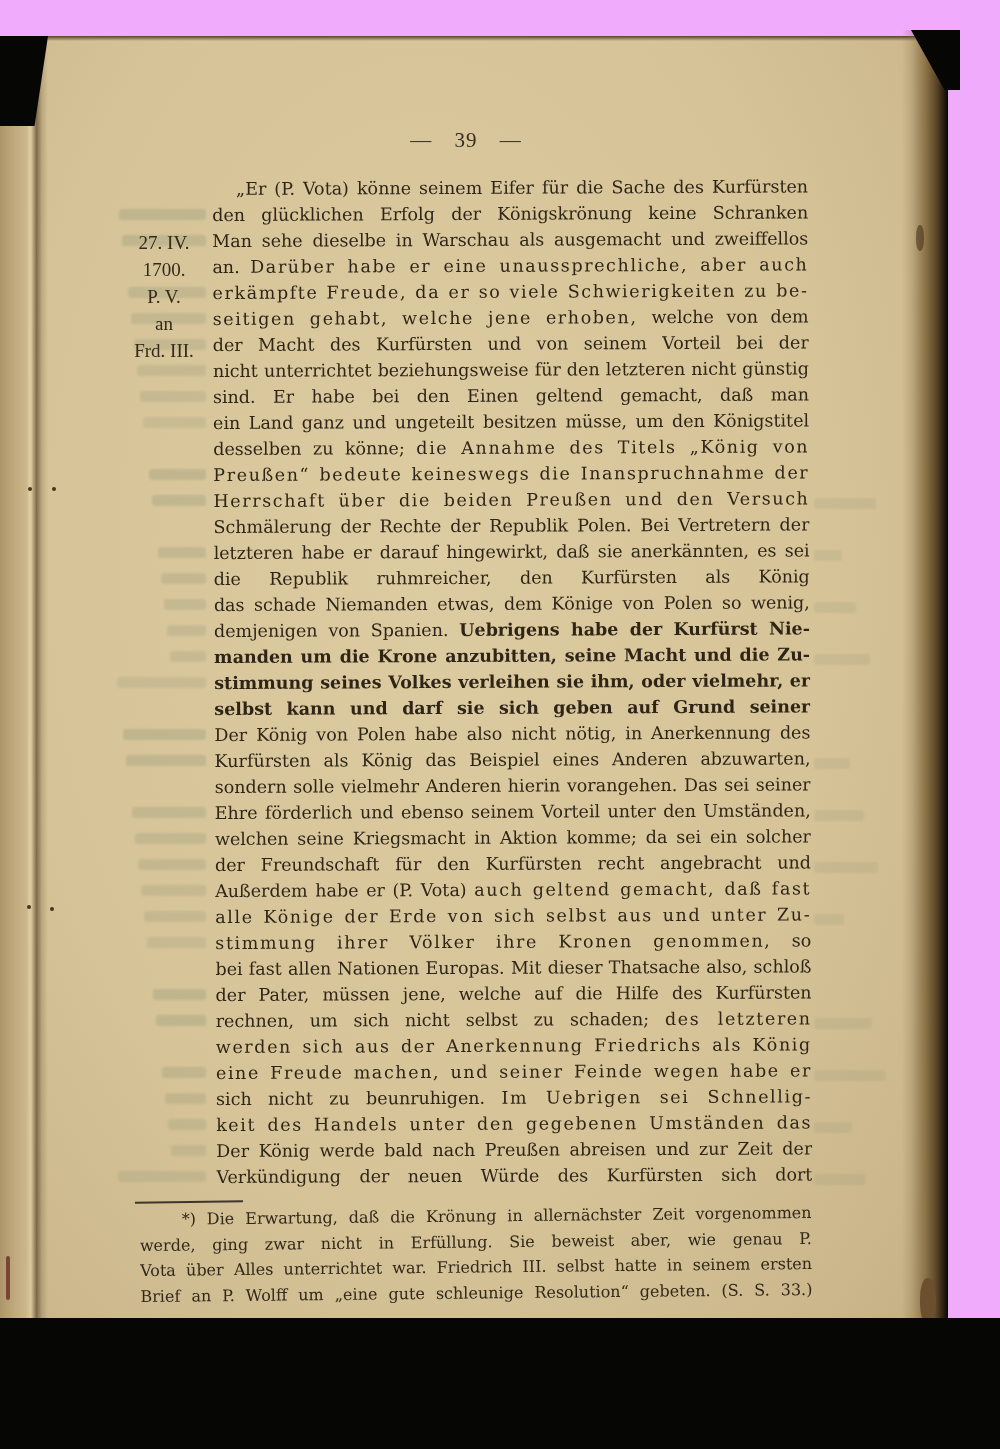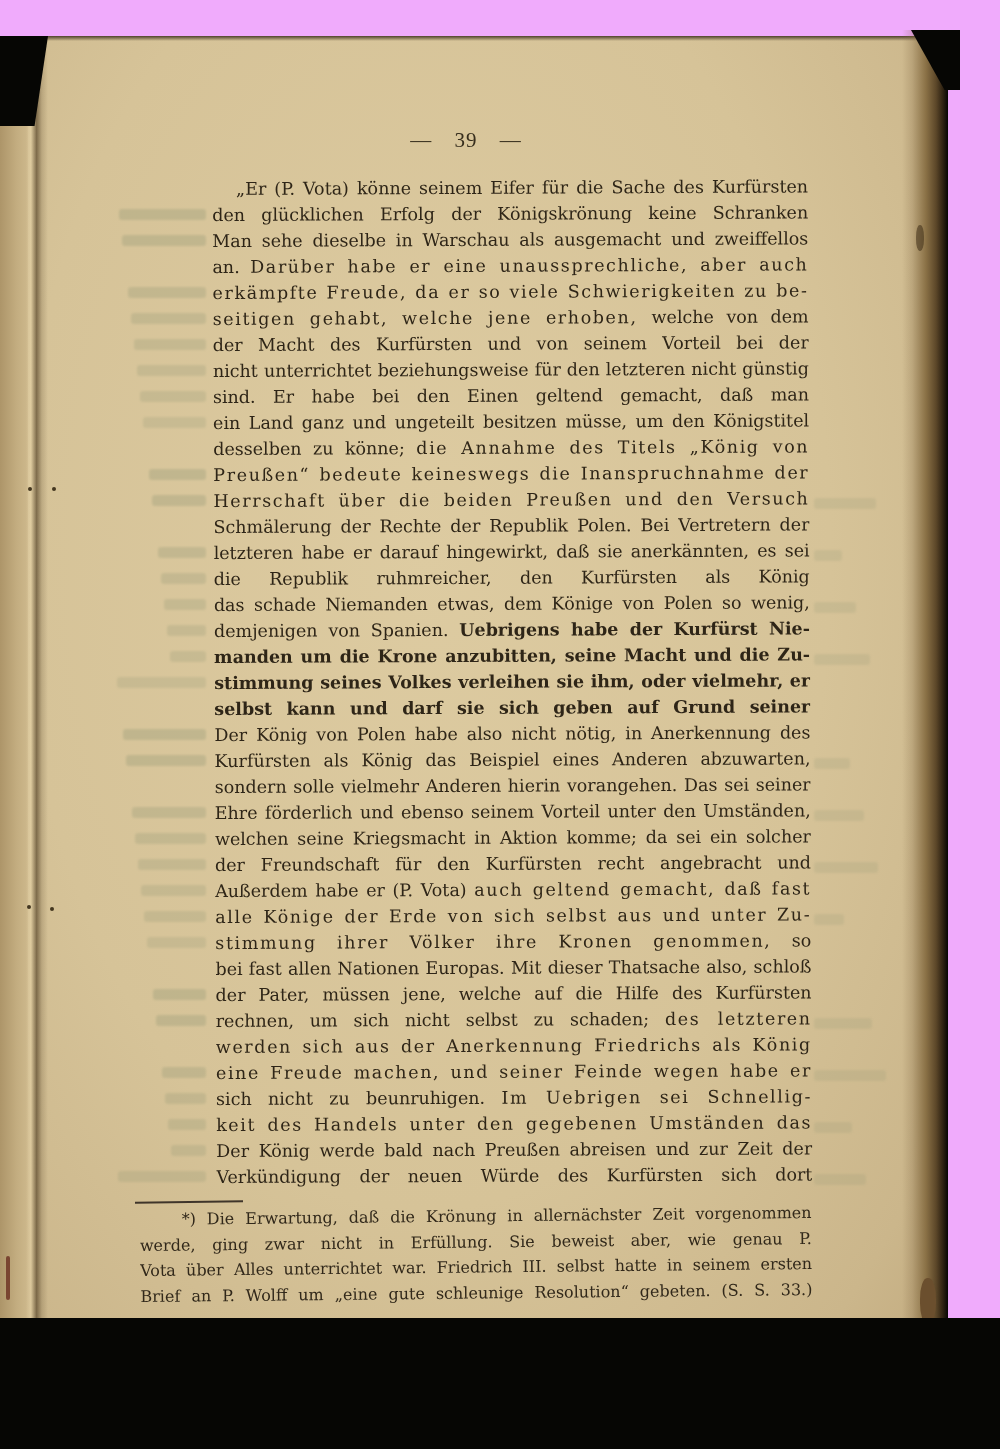--- a/index.html
+++ b/index.html
@@ -136,20 +136,27 @@
       <div class="ghost" style="left: 165px; top: 1093px; width: 41px; opacity: 0.26;"></div>
       <div class="ghost" style="left: 168px; top: 1119px; width: 38px; opacity: 0.25;"></div>
       <div class="ghost" style="left: 814px; top: 1122px; width: 38px; opacity: 0.18;"></div>
       <div class="ghost" style="left: 171px; top: 1145px; width: 35px; opacity: 0.24;"></div>
       <div class="ghost" style="left: 118px; top: 1171px; width: 88px; opacity: 0.23;"></div>
       <div class="ghost" style="left: 814px; top: 1174px; width: 52px; opacity: 0.18;"></div>
     </div>
 
   <div class="page-number">— 39 —</div>
 
+  <div class="margin-notes" id="marginNotes">
+      <div class="mline">27. IV.</div>
+      <div class="mline">1700.</div>
+      <div class="mline">P. V.</div>
+      <div class="mline">an</div>
+      <div class="mline">Frd. III.</div>
+    </div>
 
   <div class="bodytext" id="bodyText">
       <div class="bline indent"><span>„Er (P. Vota) könne seinem Eifer für die Sache des Kurfürsten und</span></div>
       <div class="bline"><span>den glücklichen Erfolg der Königskrönung keine Schranken setzen.</span></div>
       <div class="bline"><span>Man sehe dieselbe in Warschau als ausgemacht und zweiffellos</span></div>
       <div class="bline"><span>an. </span><span class="seg-ls">Darüber habe er eine unaussprechliche, aber auch schwer</span></div>
       <div class="bline"><span class="seg-ls">erkämpfte Freude, da er so viele Schwierigkeiten zu be-</span></div>
       <div class="bline"><span class="seg-ls">seitigen gehabt, welche jene erhoben, </span><span>welche von dem Rechte und</span></div>
       <div class="bline"><span>der Macht des Kurfürsten und von seinem Vorteil bei der Rangerhöhung</span></div>
       <div class="bline"><span>nicht unterrichtet beziehungsweise für den letzteren nicht günstig gestimmt</span></div>

